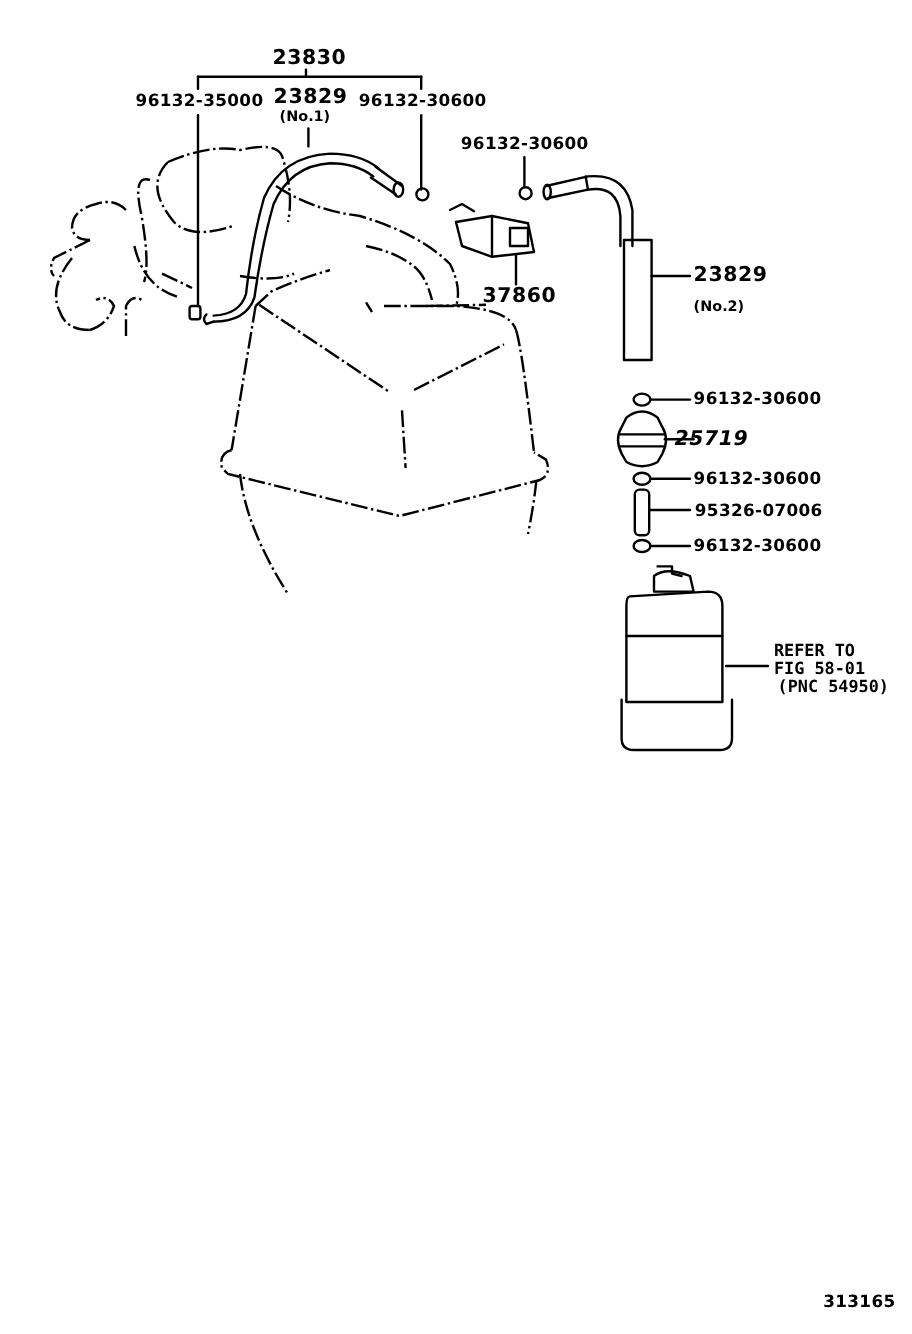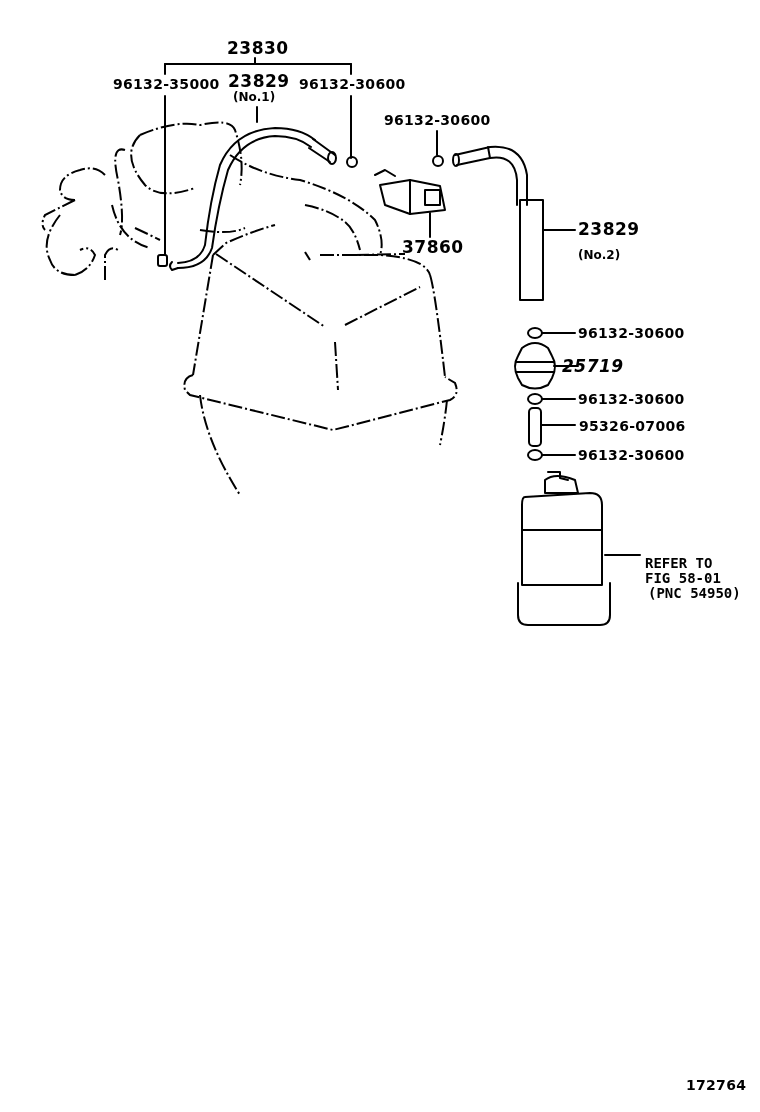--- a/index.html
+++ b/index.html
@@ -1,21 +1,21 @@
 <!DOCTYPE html>
 <html><head>
 <meta charset="utf-8">
 <style>
   html,body{margin:0;padding:0;background:#ffffff;}
   body{width:760px;height:1112px;position:relative;overflow:hidden;font-family:"DejaVu Sans","Liberation Sans",sans-serif;}
   .label{position:absolute;color:#000;font-weight:bold;white-space:nowrap;line-height:1;}
   .lg{font-size:17px;letter-spacing:0.5px;}
   .md{font-size:14px;letter-spacing:0.3px;}
   .sm{font-size:12px;}
-  .mono{font-family:"DejaVu Sans Mono","Liberation Mono",monospace;font-size:14px;font-weight:bold;line-height:1.05;margin-top:20px;}
+  .mono{font-family:"DejaVu Sans Mono","Liberation Mono",monospace;font-size:14px;font-weight:bold;line-height:1.05;}
   svg{position:absolute;left:0;top:0;}
   .ln{stroke:#000;stroke-width:2;fill:none;stroke-linecap:round;stroke-linejoin:round;}
   .dash{stroke:#000;stroke-width:2;fill:none;stroke-dasharray:14 3 2 3;}
 </style>
 </head>
 <body>
 
 <svg width="760" height="1112" viewBox="0 0 760 1112">
 
   <g>
@@ -128,13 +128,13 @@
 <div class="label lg" style="left:578px;top:221px;">23829</div>
 <div class="label sm" style="left:578px;top:249px;">(No.2)</div>
 <div class="label md" style="left:578px;top:326px;">96132-30600</div>
 <div class="label lg" style="left:562px;top:358px;font-style:italic;">25719</div>
 <div class="label md" style="left:578px;top:392px;">96132-30600</div>
 <div class="label md" style="left:556px;top:419px;margin-left:23px;">95326-07006</div>
 <div class="label md" style="left:578px;top:448px;">96132-30600</div>
 <div class="label mono" style="left:645px;top:536px;">REFER TO</div>
 <div class="label mono" style="left:645px;top:551px;">FIG 58-01</div>
 <div class="label mono" style="left:648px;top:566px;">(PNC 54950)</div>
-<div class="label md" style="left:686px;top:1078px;">172764</div>
+<div class="label md" style="left:686px;top:1078px;">313165</div>
 
 </body></html>

